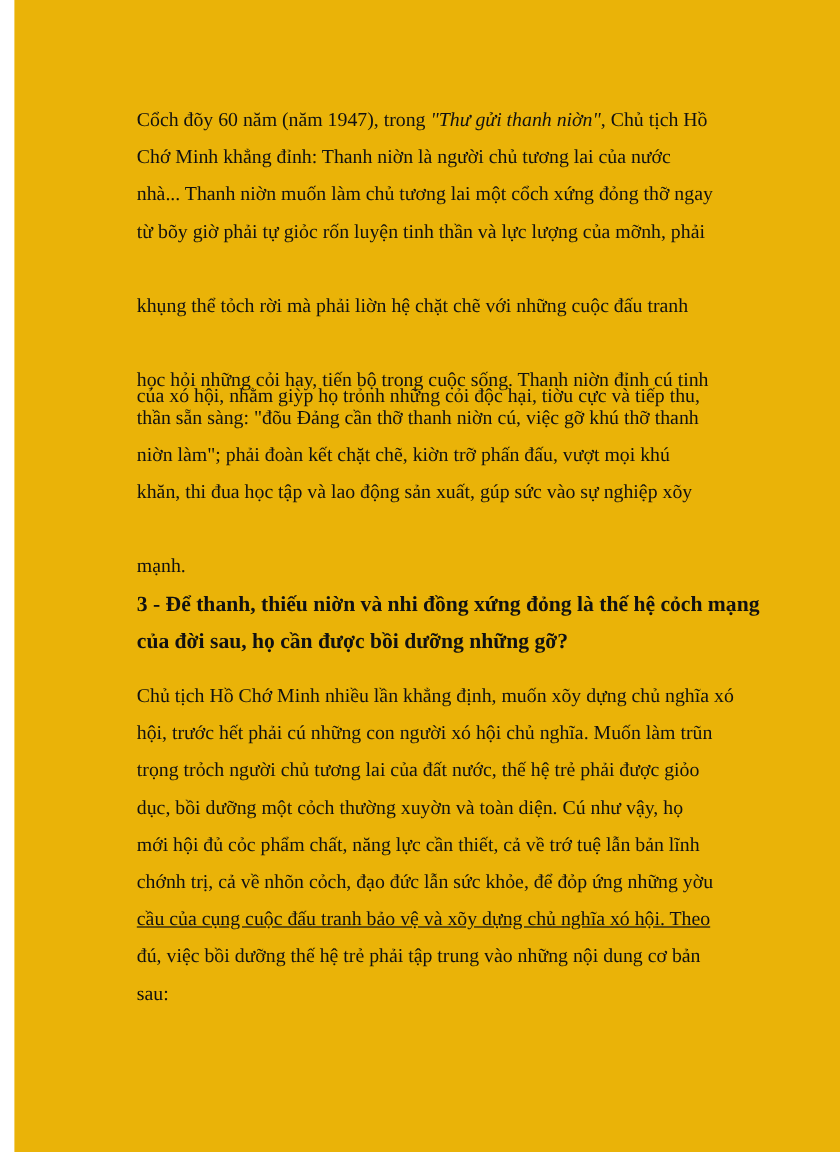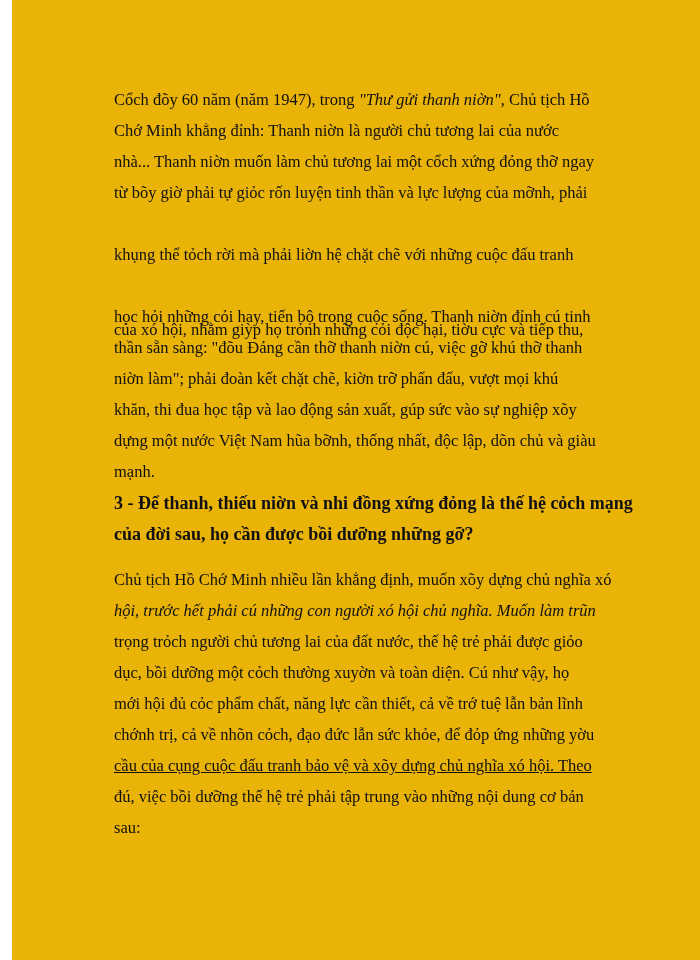--- a/index.html
+++ b/index.html
@@ -28,28 +28,27 @@
   <div class="line" style="top:90px;"><span>Cổch đõy 60 năm (năm 1947), trong </span><em>"Thư gửi thanh niờn"</em><span>, Chủ tịch Hồ</span></div>
   <div class="line" style="top:121px;">Chớ Minh khẳng đỉnh: Thanh niờn là  người chủ tương lai của nước</div>
   <div class="line" style="top:152px;">nhà...  Thanh niờn muốn làm  chủ tương lai một cổch xứng đỏng thỡ ngay</div>
   <div class="line" style="top:183px;text-align:right;">từ bõy giờ phải tự giỏc rốn luyện tinh thần và  lực lượng của mỡnh, phải</div>
   <div class="line" style="top:245px;">khụng thể tỏch rời mà  phải liờn hệ chặt chẽ với những cuộc đấu tranh</div>
   <div class="line" style="top:276px;margin-top:44px;">của xó hội, nhằm giỳp họ trỏnh những cỏi độc hại, tiờu cực và  tiếp thu,</div>
   <div class="line" style="top:307px;">học hỏi những cỏi hay, tiến bộ trong cuộc sống. Thanh niờn đỉnh cú tinh</div>
   <div class="line" style="top:338px;">thần sẵn sàng:  "đõu Đảng cần thỡ thanh niờn cú, việc gỡ khú thỡ thanh</div>
   <div class="line" style="top:369px;">niờn làm";  phải đoàn  kết chặt chẽ, kiờn trỡ phấn đấu, vượt mọi khú</div>
   <div class="line" style="top:400px;">khăn, thi đua học tập và  lao động sản xuất, gúp sức vào  sự nghiệp xõy</div>
-  <div class="line" style="top:431px;">dựng một nước Việt Nam hũa bỡnh, thống nhất, độc lập, dõn chủ và  giàu</div>
   <div class="line" style="top:462px;">mạnh.</div>
 
   <div class="line heading" style="top:493px;">3 - Để thanh, thiếu niờn và nhi đồng xứng đỏng là thế hệ cỏch mạng</div>
   <div class="line heading" style="top:524px;">của đời sau, họ cần được bồi dưỡng những gỡ?</div>
 
   <div class="line" style="top:570px;">Chủ tịch Hồ Chớ Minh nhiều lần khẳng định, muốn xõy dựng chủ nghĩa xó</div>
-  <div class="line" style="top:601px;font-style:italic;">hội, trước hết phải cú những con người xó hội chủ nghĩa. Muốn làm  trũn</div>
+  <div class="line" style="top:601px;">hội, trước hết phải cú những con người xó hội chủ nghĩa. Muốn làm  trũn</div>
   <div class="line" style="top:632px;">trọng trỏch người chủ tương lai của đất nước, thế hệ trẻ phải được giỏo</div>
   <div class="line" style="top:663px;text-align:right;">dục, bồi dưỡng một cỏch thường xuyờn và  toàn  diện. Cú như vậy, họ</div>
   <div class="line" style="top:694px;">mới hội đủ cỏc phẩm chất, năng lực cần thiết, cả về trớ tuệ lẫn bản lĩnh</div>
   <div class="line" style="top:725px;">chớnh trị, cả về nhõn cỏch, đạo đức lẫn sức khỏe, để đỏp ứng những yờu</div>
   <div class="line" style="top:756px;text-decoration:underline;">cầu của cụng cuộc đấu tranh bảo vệ và  xõy dựng chủ nghĩa xó hội. Theo</div>
   <div class="line" style="top:787px;">đú, việc bồi dưỡng thế hệ trẻ phải tập trung vào  những nội dung cơ bản</div>
   <div class="line" style="top:818px;">sau:</div>
 
 </div>
 

